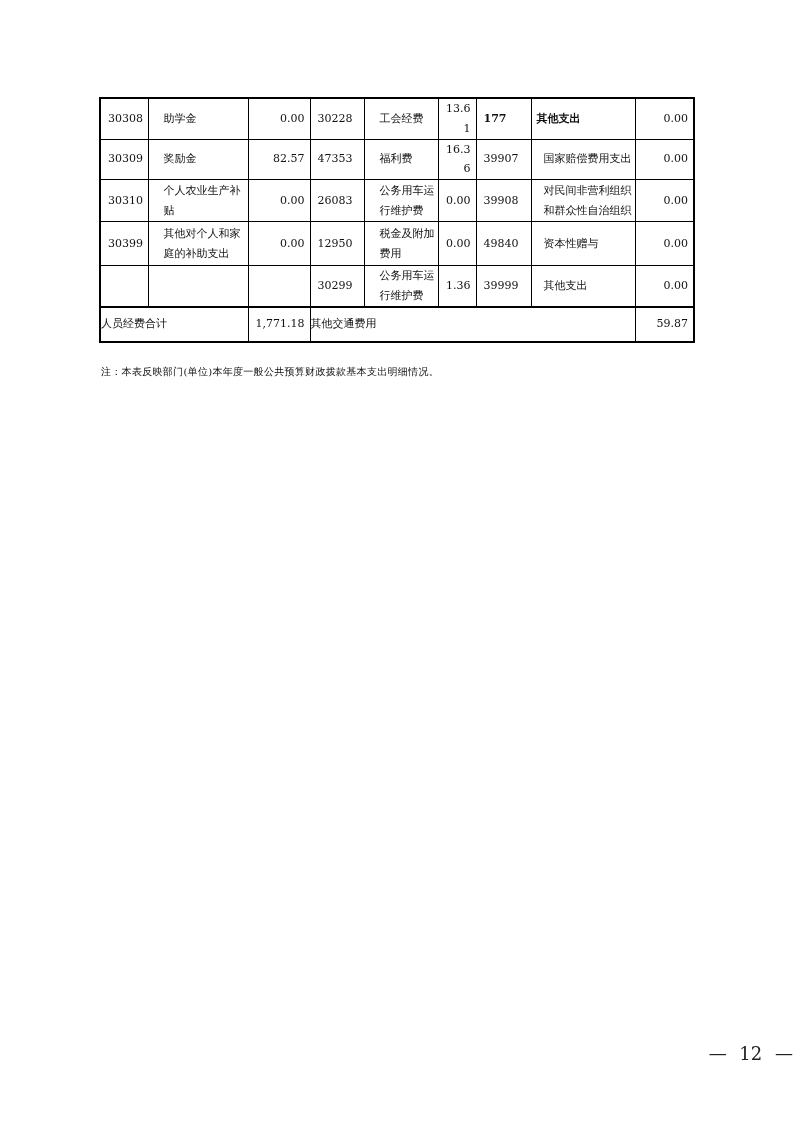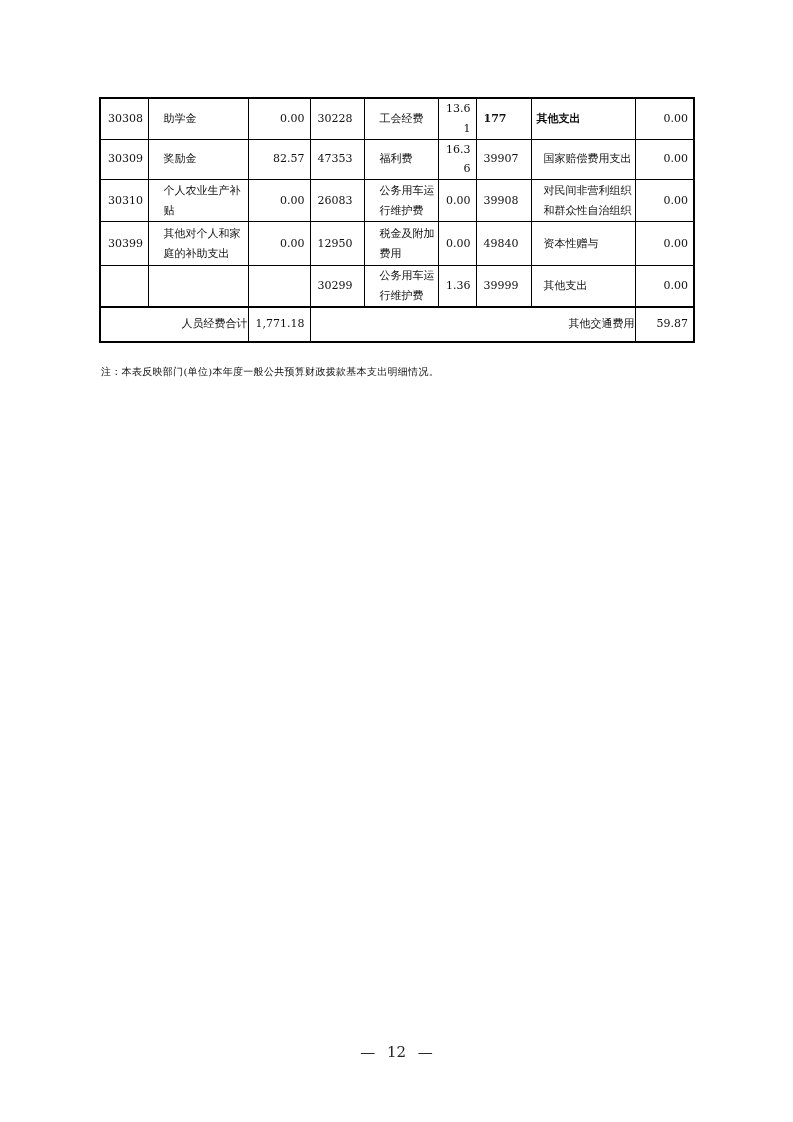--- a/index.html
+++ b/index.html
@@ -33,36 +33,36 @@
   table.budget tr:first-child td { border-top: 2px solid #000; }
   table.budget tr.totals td { border-top: 2px solid #000; border-bottom: 2px solid #000; }
   table.budget td:first-child { border-left: 2px solid #000; }
   table.budget td:last-child { border-right: 2px solid #000; }
 
   td.code { text-align: left; padding-left: 7px; padding-right: 2px; }
   td.name { text-align: left; padding-left: 15px; padding-right: 3px; }
   td.name-r { text-align: left; padding-left: 12px; padding-right: 3px; margin-top: 40px; }
   td.name-hdr { text-align: left; padding-left: 5px; padding-right: 3px; }
   td.amt { text-align: right; padding-right: 5px; padding-left: 2px; }
-  td.total-label { text-align: right; }
+  td.total-label { text-align: left; }
   .bold { font-weight: bold; }
 
   .note {
     position: absolute;
     left: 101px; top: 365px;
     width: 600px;
     font-size: 10px;
     letter-spacing: 0.3px;
   }
   .page-number {
     position: absolute;
     left: 0; top: 1043px;
     width: 793px;
-    text-align: center;
-    font-size: 15px;
+    text-align: right;
+    font-size: 18px;
     word-spacing: 7px;
     color: #222;
   }
 </style>
 </head>
 <body>
 
 <div class="page">
 
   <table class="budget">

